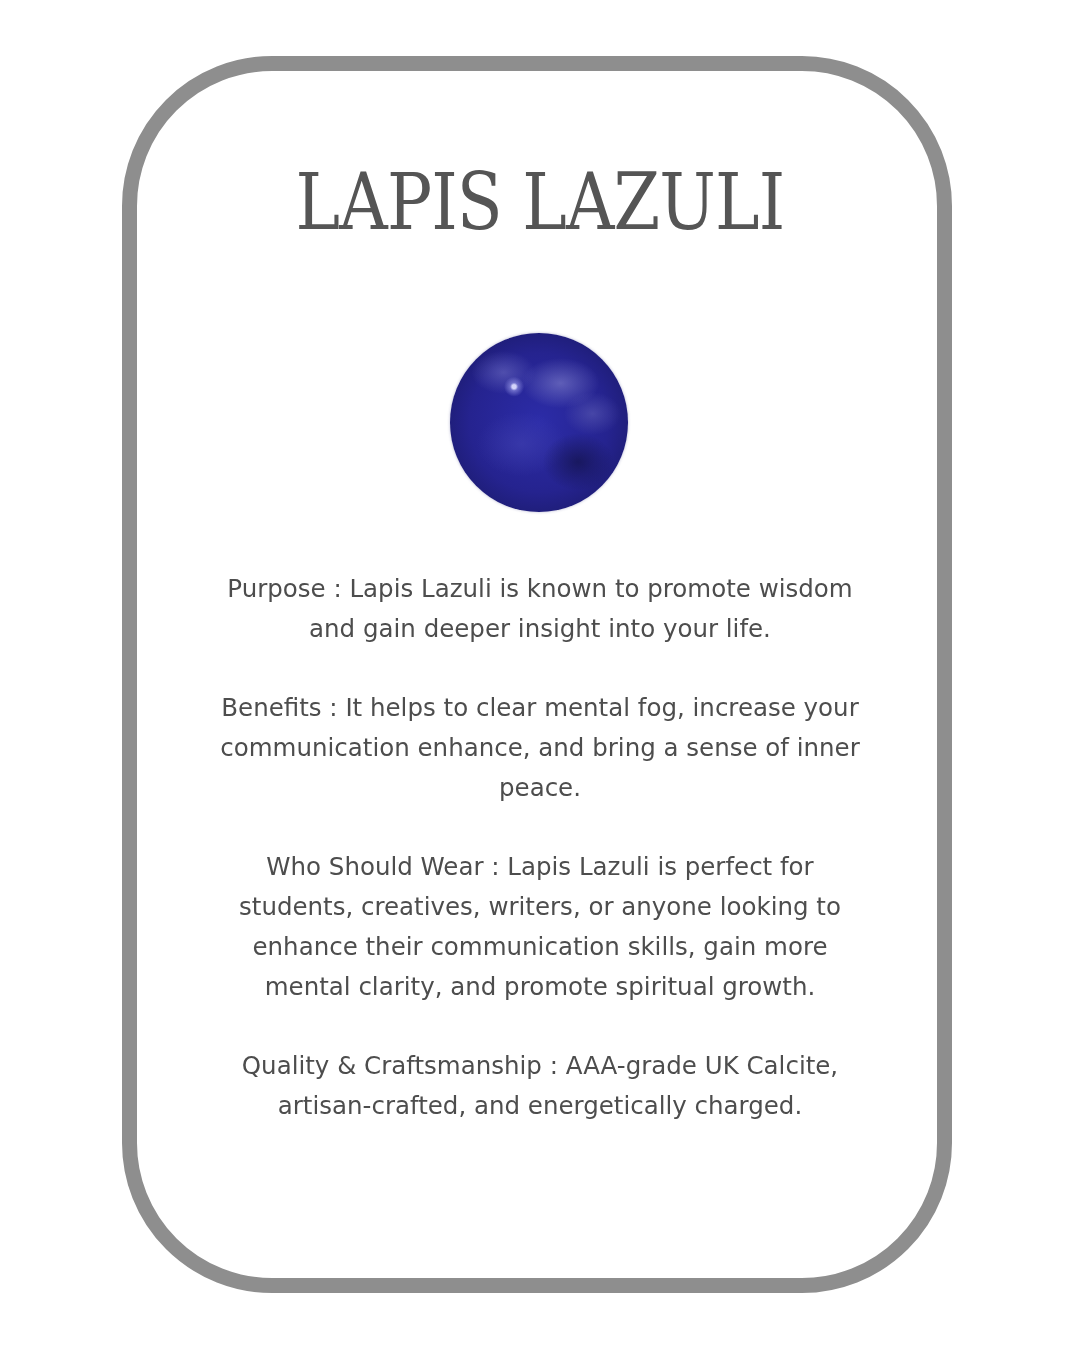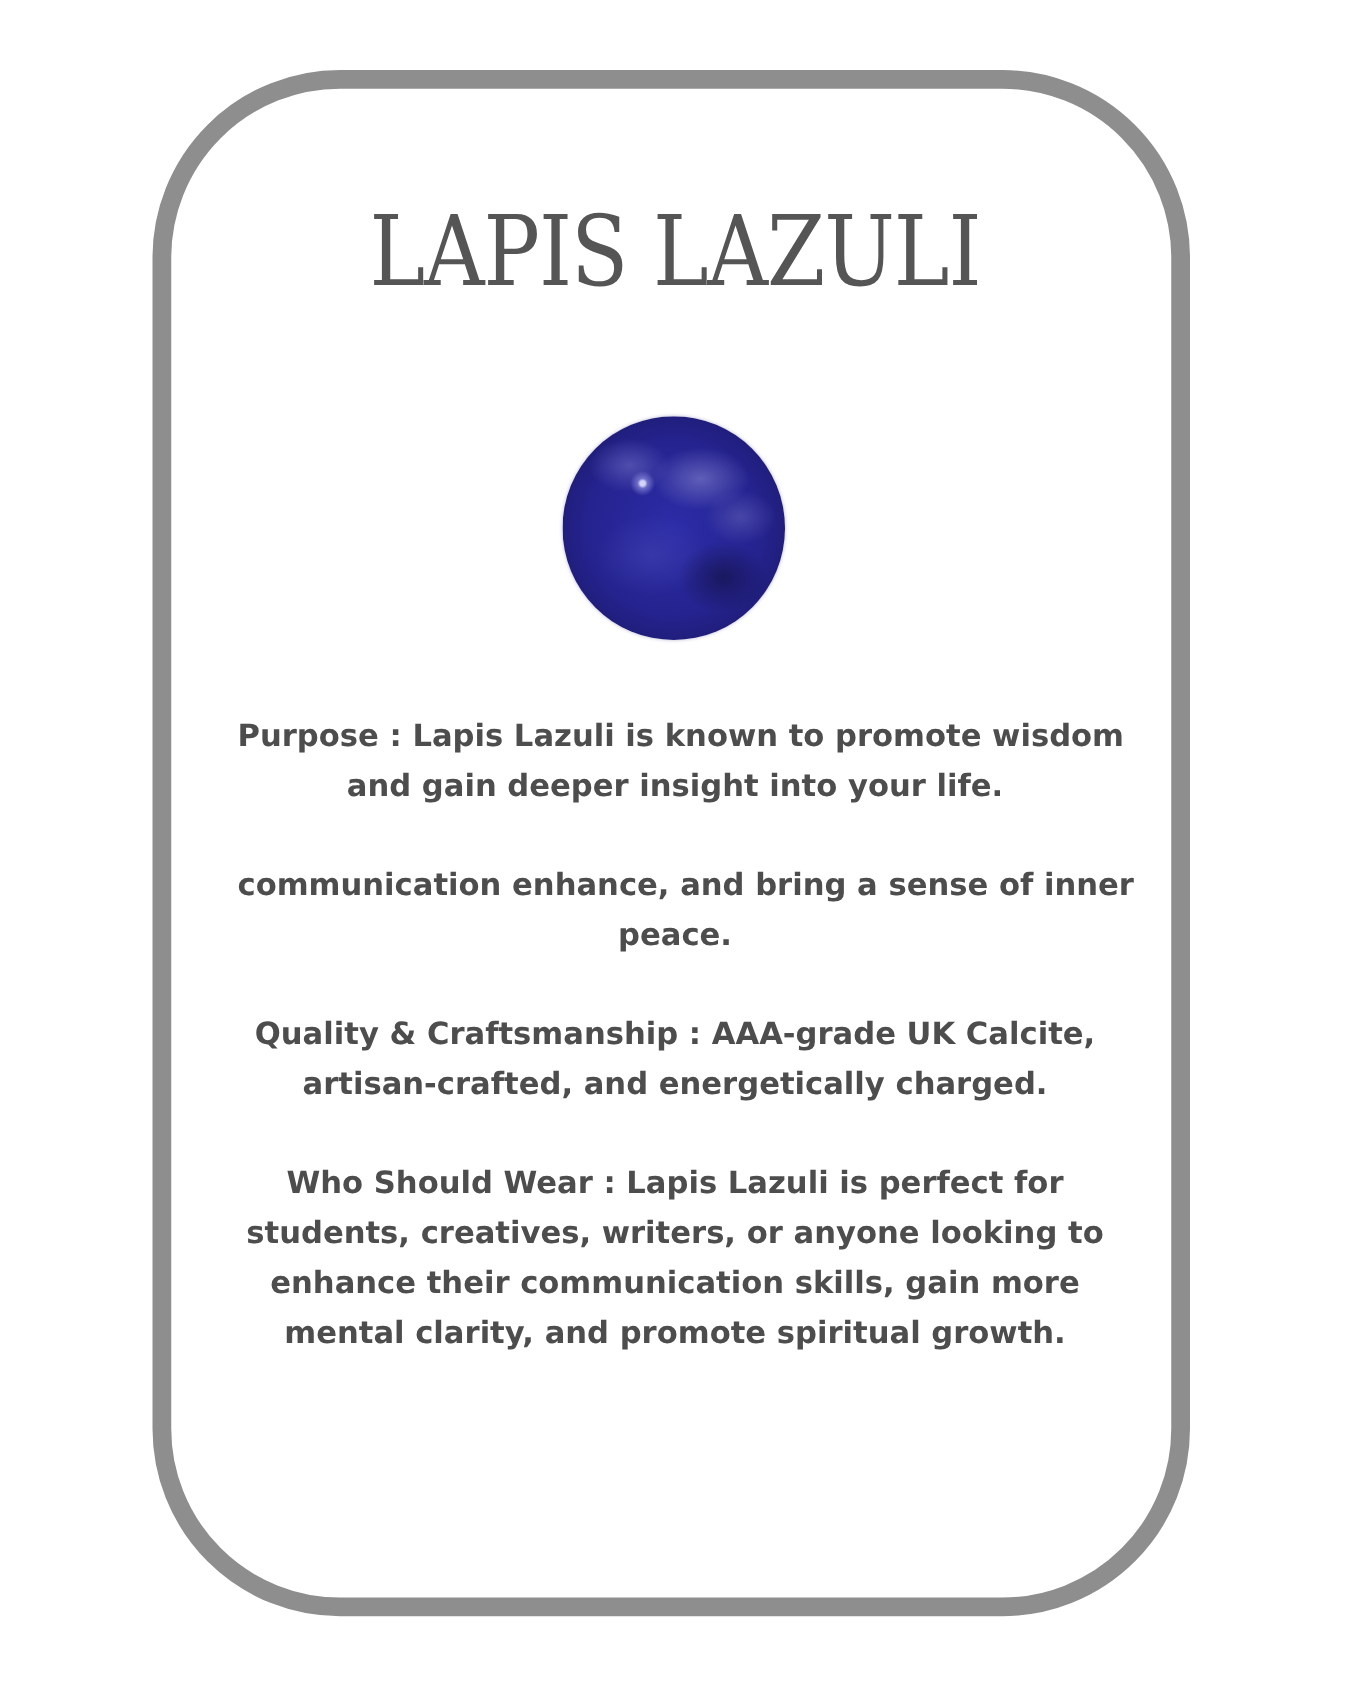--- a/index.html
+++ b/index.html
@@ -62,21 +62,20 @@
       top: 569px;
       width: 700px;
       text-align: center;
       font-family: "DejaVu Sans", "Liberation Sans", sans-serif;
       font-size: 24.5px;
       line-height: 40px;
       color: #4d4d4d;
     }
     .para {
       margin: 0 0 39px 0;
-      font-weight: bold;
     }
     .para .line {
       display: block;
       white-space: nowrap;
     }
   </style>
 </head>
 <body>
 
 <div class="card"></div>
@@ -84,26 +83,27 @@
 <h1 class="title">LAPIS LAZULI</h1>
 
 <div class="bead"></div>
 
 <div class="content">
   <p class="para">
     <span class="line">Purpose :  Lapis Lazuli is known to promote wisdom</span>
     <span class="line">and gain deeper insight into your life.</span>
   </p>
   <p class="para">
+    <span class="line">Benefits : It helps to clear mental fog, increase your</span>
     <span class="line">communication enhance, and bring a sense of inner</span>
     <span class="line">peace.</span>
-  </p>
-  <p class="para">
-    <span class="line">Quality &amp; Craftsmanship : AAA-grade UK Calcite,</span>
-    <span class="line">artisan-crafted, and energetically charged.</span>
   </p>
   <p class="para">
     <span class="line">Who Should Wear : Lapis Lazuli is perfect for</span>
     <span class="line">students, creatives, writers, or anyone looking to</span>
     <span class="line">enhance their communication skills, gain more</span>
     <span class="line">mental clarity, and promote spiritual growth.</span>
   </p>
+  <p class="para">
+    <span class="line">Quality &amp; Craftsmanship : AAA-grade UK Calcite,</span>
+    <span class="line">artisan-crafted, and energetically charged.</span>
+  </p>
 </div>
 
 </body></html>

